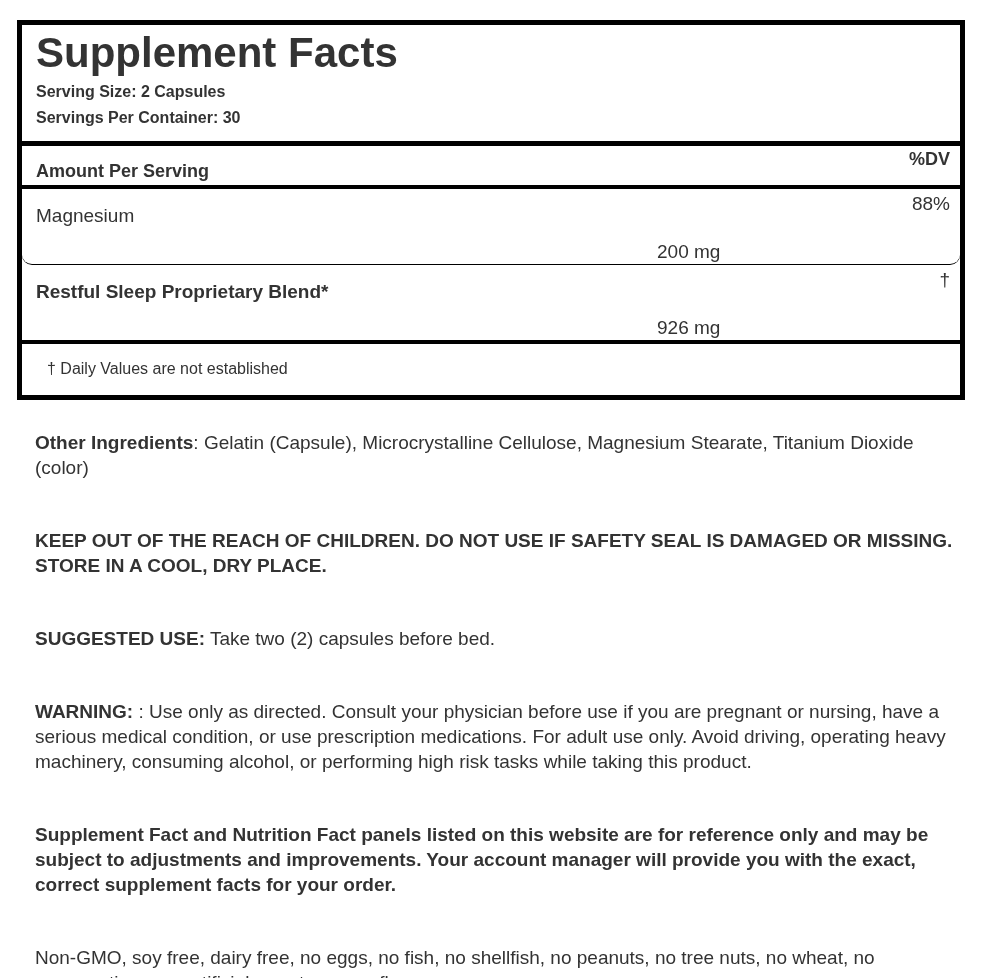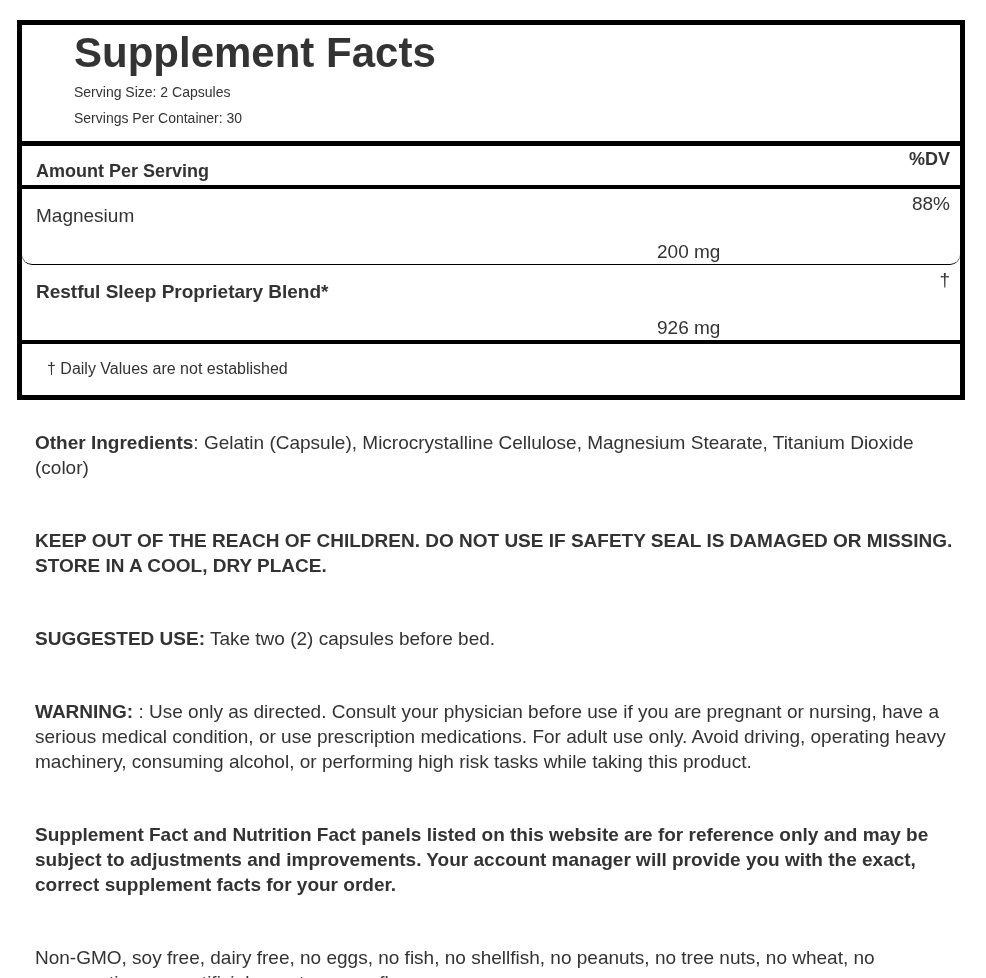--- a/index.html
+++ b/index.html
@@ -15,31 +15,30 @@
   }
   .panel {
     box-sizing: border-box;
     margin: 20px 0 0 17px;
     width: 948px;
     border: 5px solid #000000;
     background: #ffffff;
   }
   .panel-top {
     padding: 2px 14px 10px 14px;
-    margin-left: 38px;
   }
   .panel-title {
     font-size: 42px;
     font-weight: bold;
     line-height: 52px;
     color: #333333;
   }
   .serving-line {
-    font-size: 14px;
-    font-weight: normal;
+    font-size: 16px;
+    font-weight: bold;
     line-height: 26px;
   }
   .aps-row {
     display: flex;
     border-top: 5px solid #000000;
     border-bottom: 4px solid #000000;
     padding: 4px 10px 4px 14px;
     font-size: 18px;
     font-weight: bold;
     line-height: 19px;

